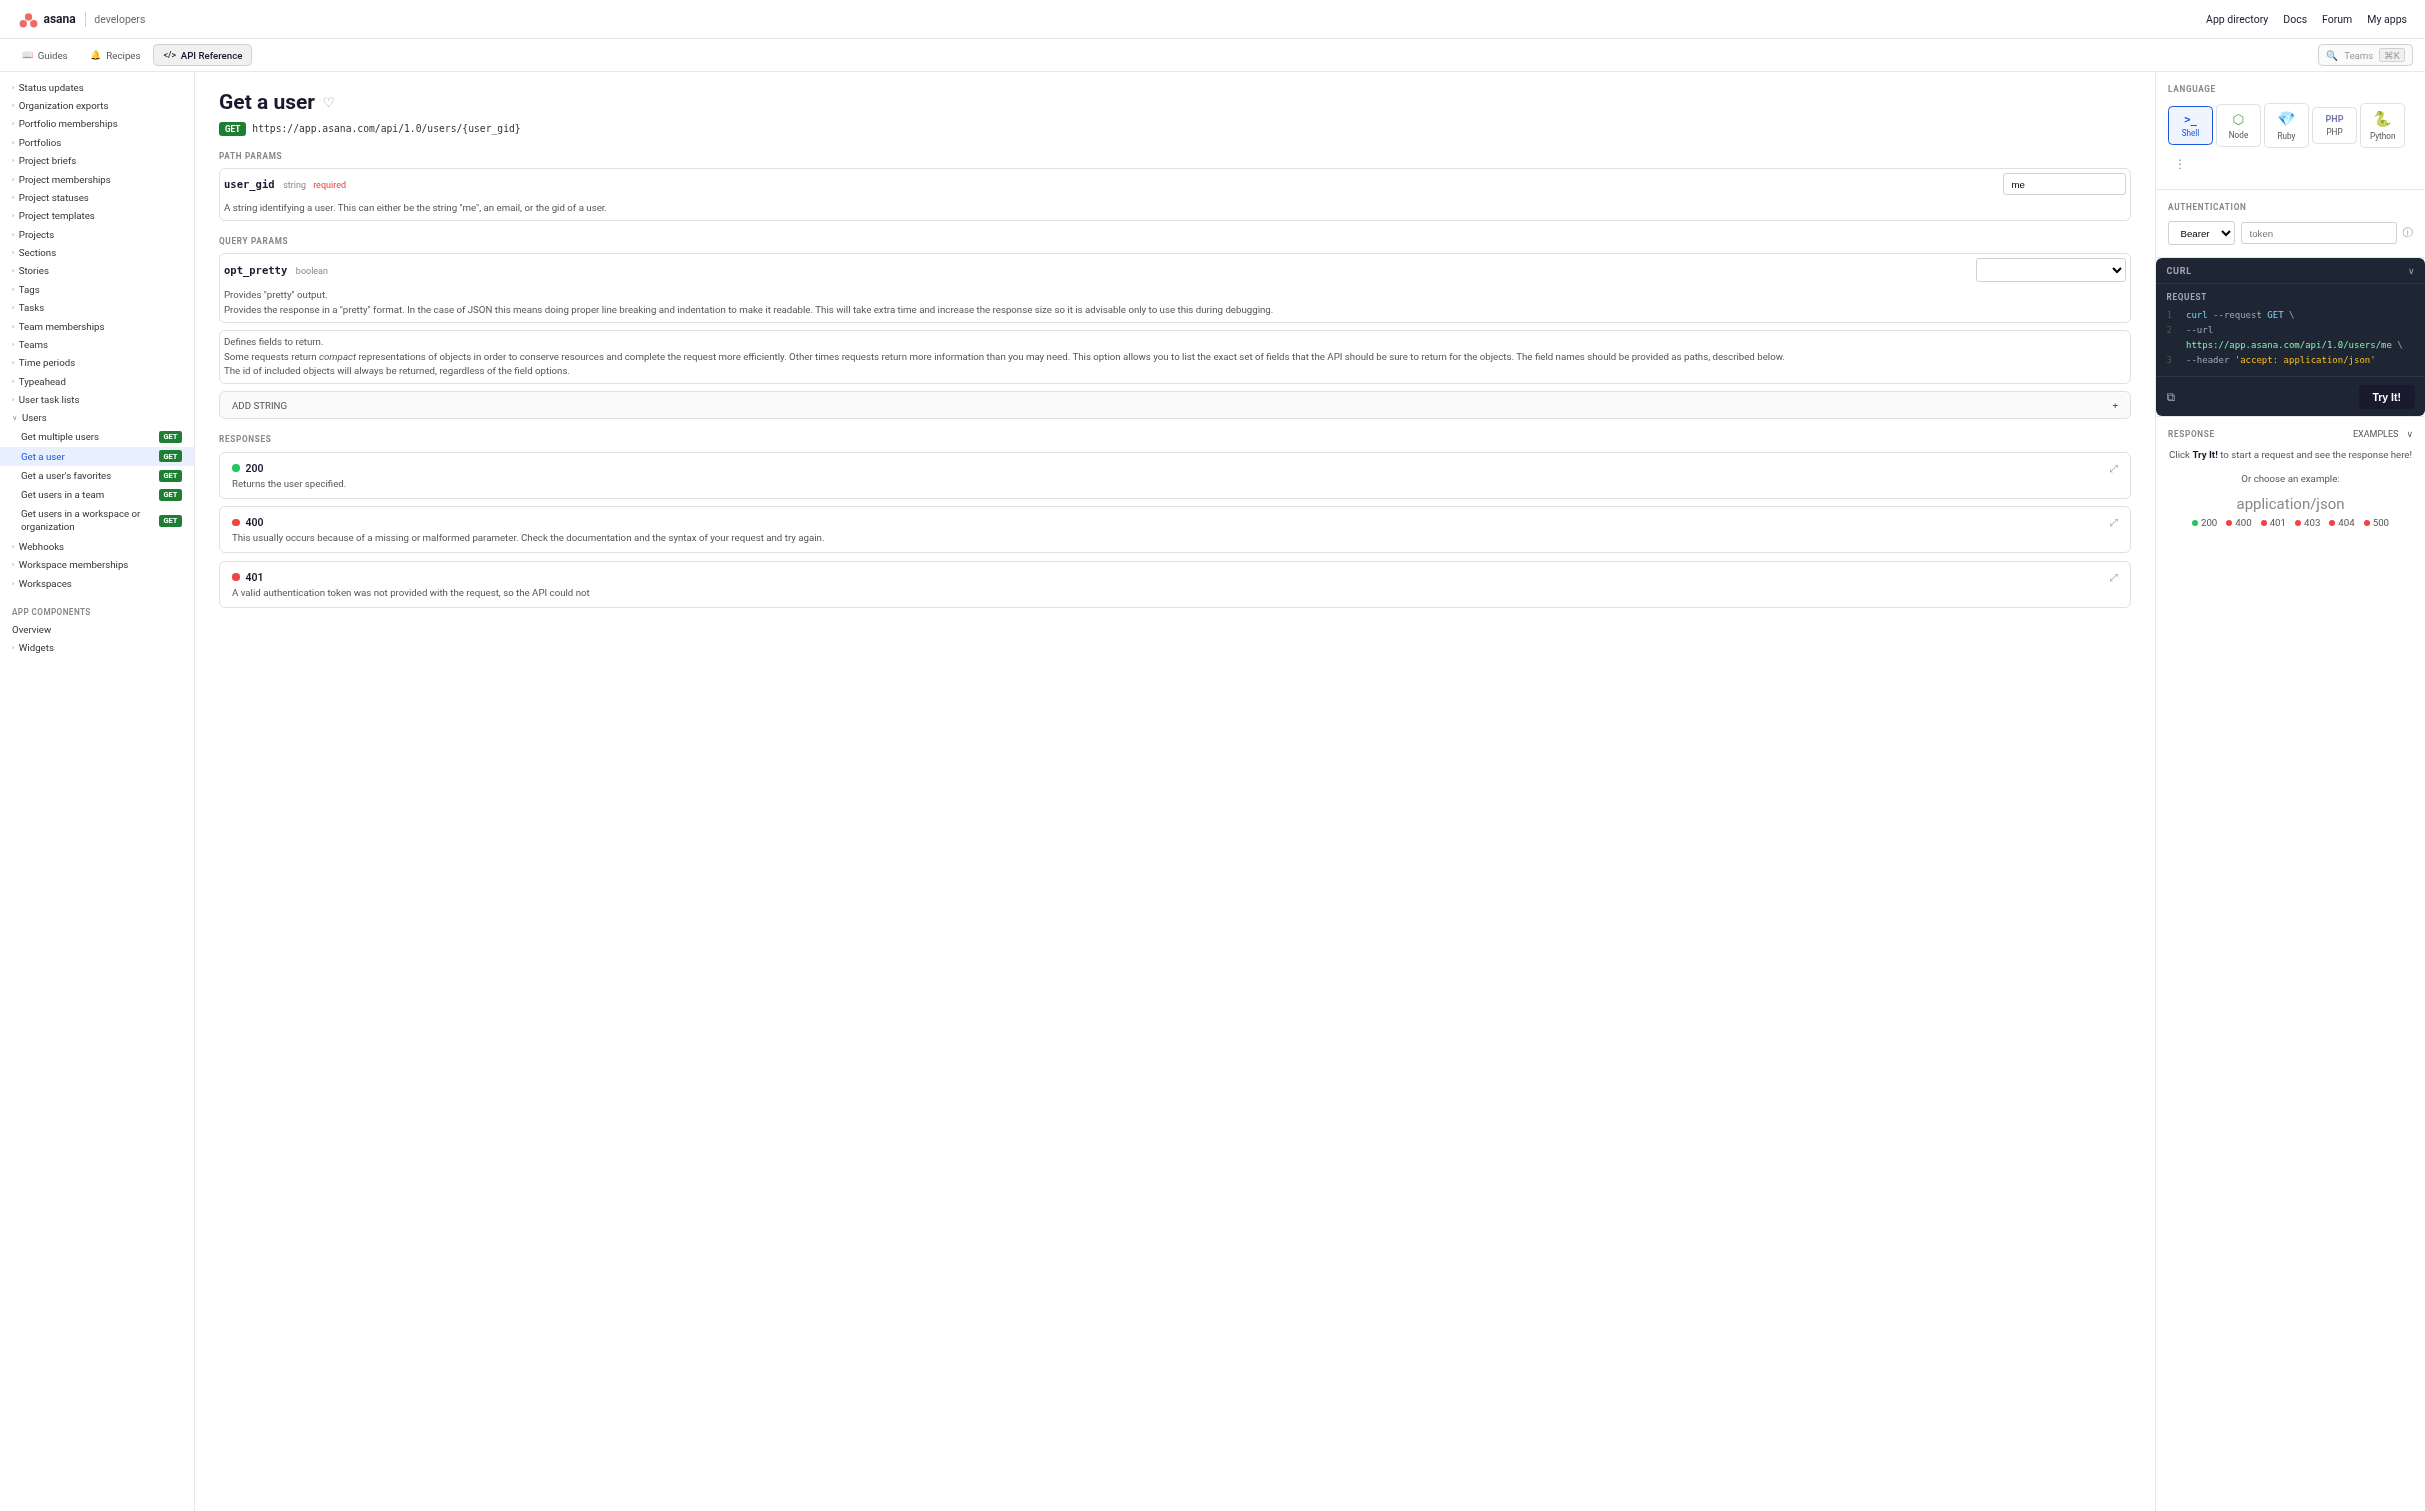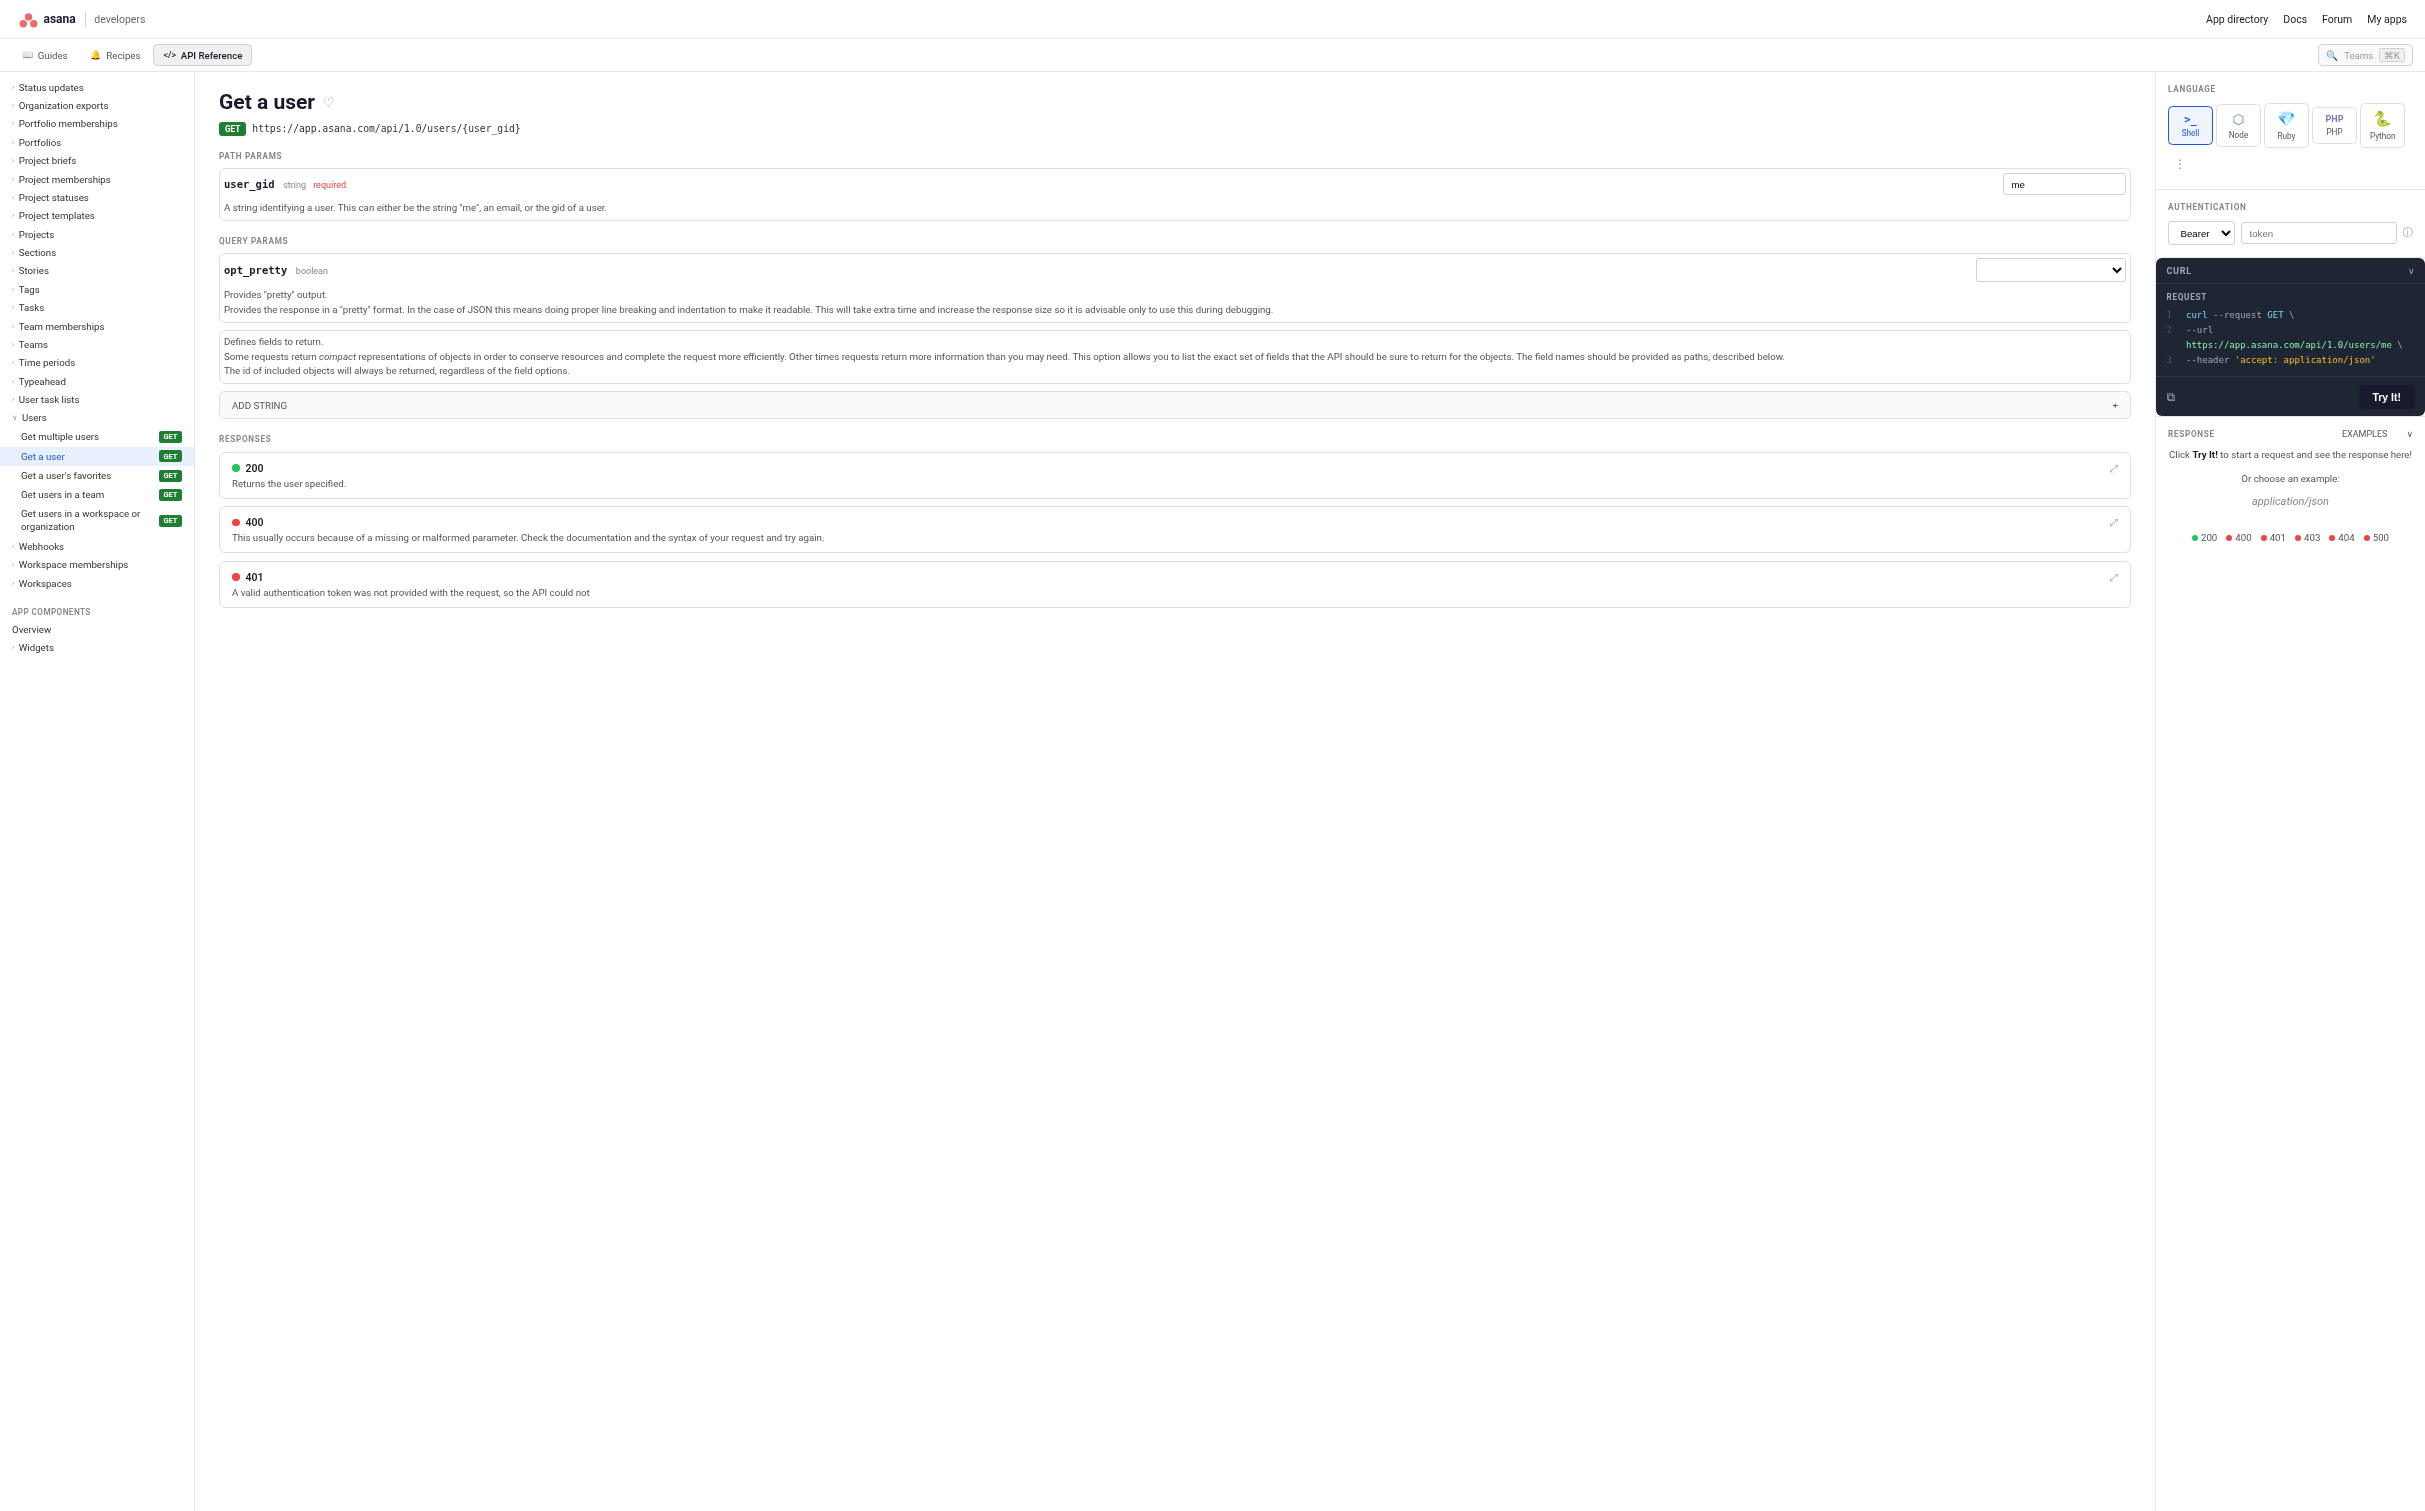--- a/index.html
+++ b/index.html
@@ -199,24 +199,24 @@
       background: #1a1a2e; color: #fff; border: none; border-radius: 4.5px;
       padding: 6px 13.5px; font-size: 10.5px; font-weight: 600; cursor: pointer;
     }
 
     
     .response-section { padding: 12px; }
     .response-section-header {
       display: flex; align-items: center; justify-content: space-between; margin-bottom: 9px;
     }
     .response-label { font-size: 8.2px; font-weight: 700; color: #888; text-transform: uppercase; letter-spacing: 0.7px; }
-    .examples-btn { font-size: 9px; color: #555; cursor: pointer; display: flex; align-items: center; gap: 19px; }
+    .examples-btn { font-size: 9px; color: #555; cursor: pointer; display: flex; align-items: center; gap: 8px; }
     .response-hint { font-size: 9.7px; color: #555; text-align: center; margin-bottom: 9px; line-height: 1.5; }
     .response-hint strong { color: #1a1a2e; }
-    .response-format { font-size: 11px; color: #888; text-align: center; margin-bottom: 24px; font-style: italic; }
+    .response-format { font-size: 15px; color: #888; text-align: center; margin-bottom: 4px; }
     .status-codes { display: flex; align-items: center; justify-content: center; gap: 9px; flex-wrap: wrap; }
     .status-code-item { display: flex; align-items: center; gap: 3px; font-size: 9.7px; color: #555; cursor: pointer; }
     .sc-green { width: 6px; height: 6px; border-radius: 50%; background: #22c55e; }
     .sc-red { width: 6px; height: 6px; border-radius: 50%; background: #ef4444; }
 
     
     ::-webkit-scrollbar { width: 4.5px; height: 4.5px; }
     ::-webkit-scrollbar-track { background: #f1f1f1; }
     ::-webkit-scrollbar-thumb { background: #c1c1c1; border-radius: 2.2px; }
   </style>

